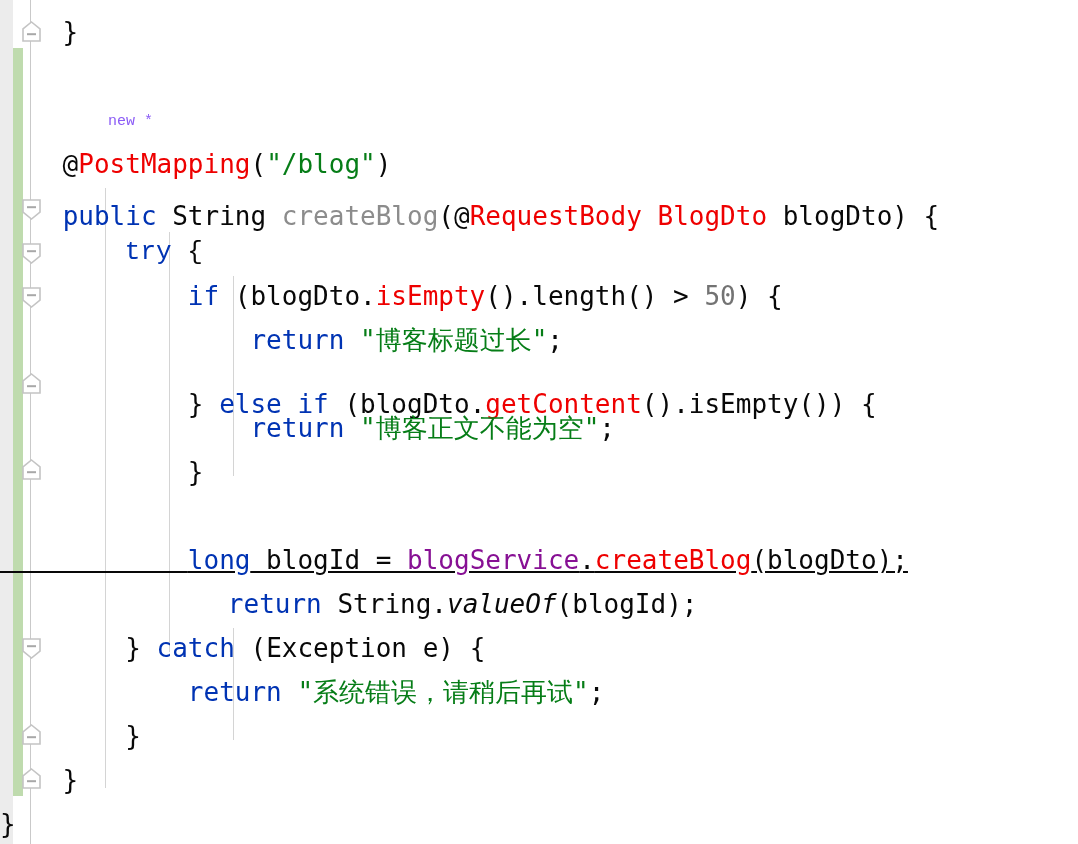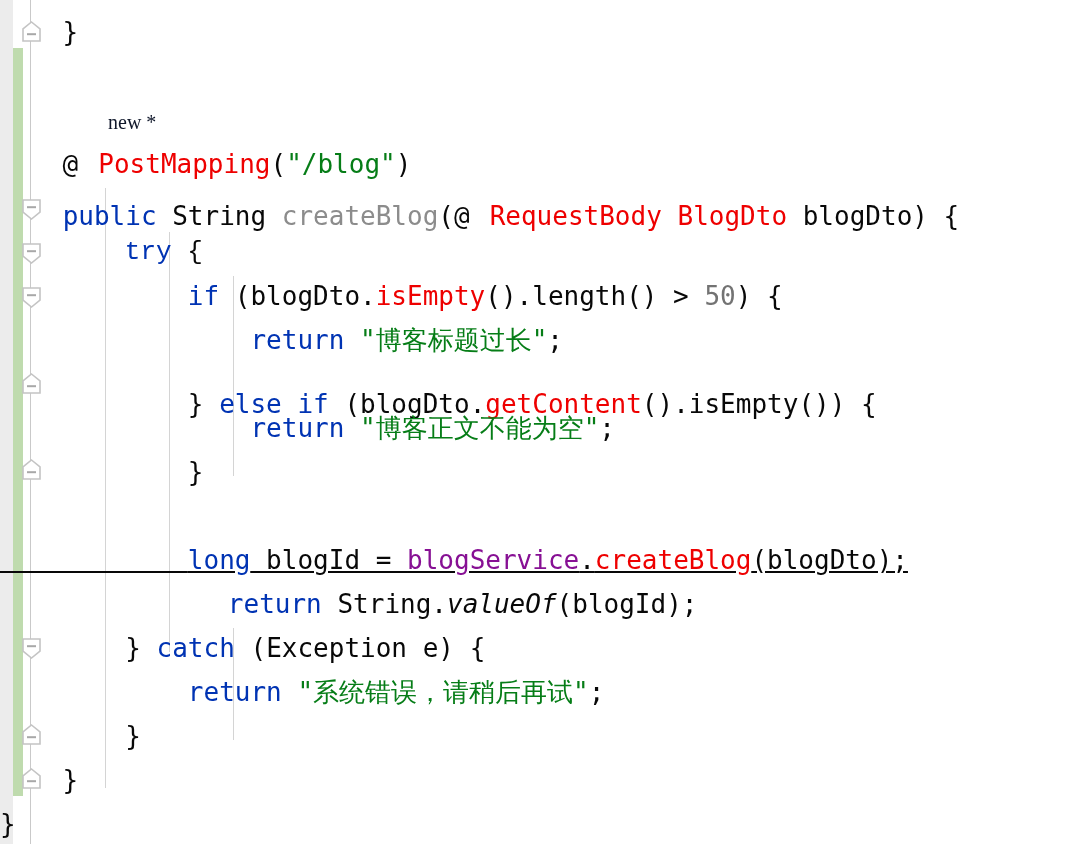--- a/index.html
+++ b/index.html
@@ -77,34 +77,34 @@
     font-family: "DejaVu Sans Mono", "Liberation Mono", monospace;
     color: #080808;
     letter-spacing: 0px;
   }
 
   
   .tok-default  { color: #080808; }
   .tok-keyword  { color: #0033b3; }
   .tok-string   { color: #067d17; }
   .tok-number   { color: #737373; }
-  .tok-annot    { color: #ee0000; padding-left: 20px; }
+  .tok-annot    { color: #ee0000; }
   .tok-method   { color: #ee0000; }
   .tok-field    { color: #871094; }
   .tok-dim      { color: #8c8c8c; }
   .tok-static   { color: #080808; font-style: italic; }
 
   .inlay-hint {
     position: absolute;
     height: 44px;
     line-height: 44px;
     white-space: pre;
-    font-family: Liberation Serif, serif;
-    font-size: 20px;
-    color: #0f172a;
+    font-family: Liberation Mono, monospace;
+    font-size: 15px;
+    color: #8b5cf6;
   }
 </style>
 </head>
 <body>
 
 <div id="editor-root">
 
   <div class="gutter-bg"></div>
 
   <div id="vcs-markers">

